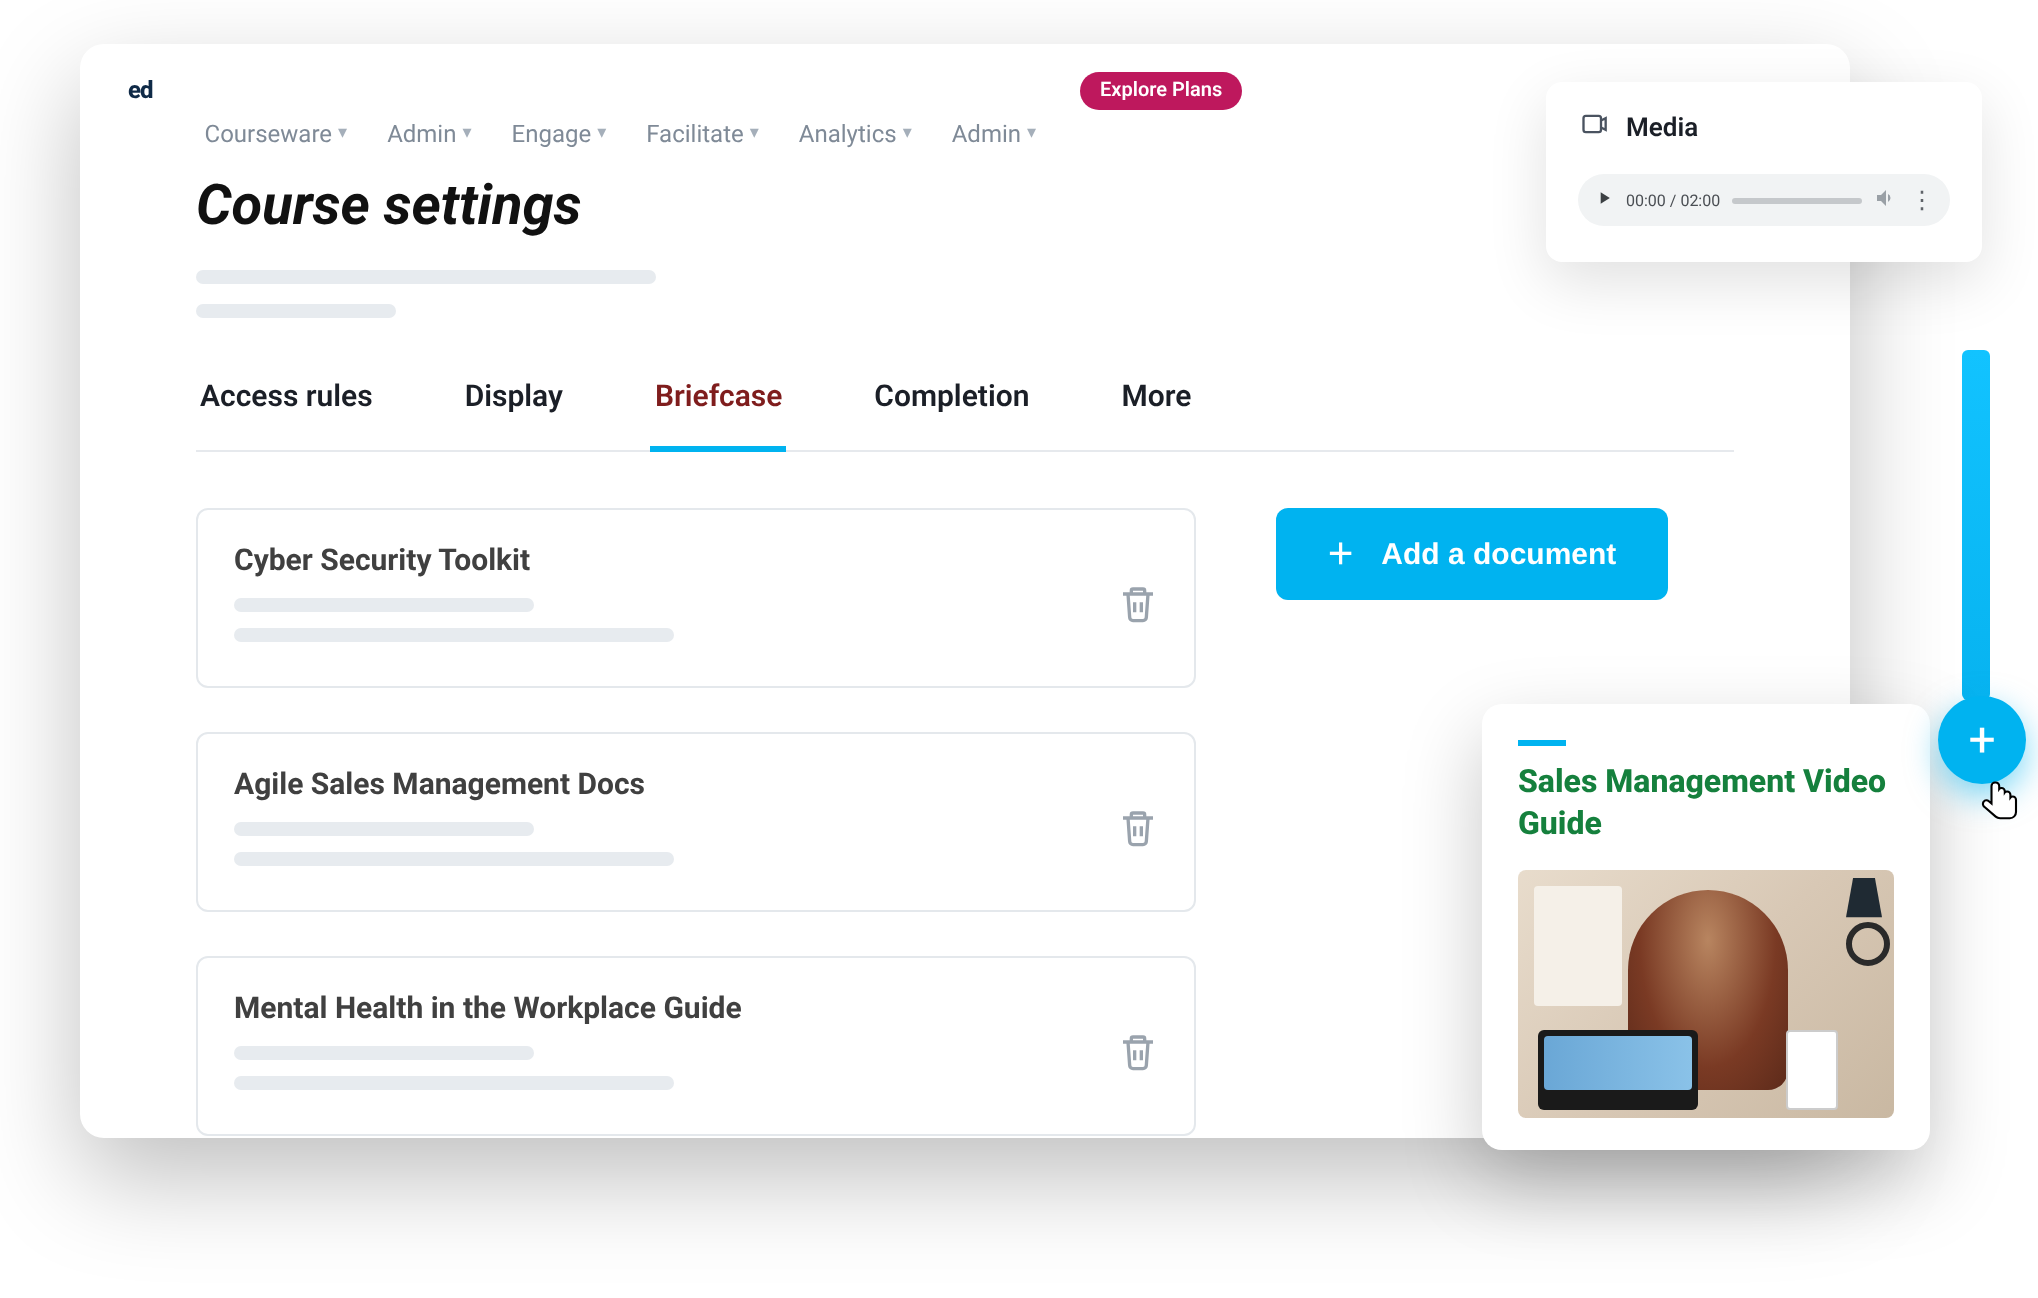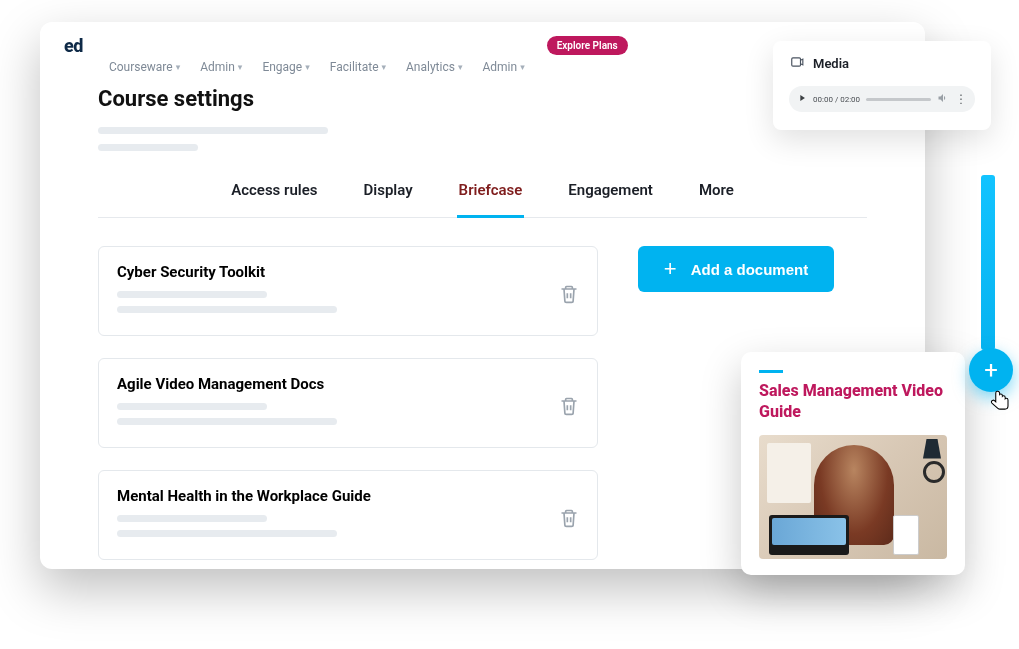--- a/index.html
+++ b/index.html
@@ -25,21 +25,21 @@
 
   .topbar {
     height: 46px;
     display: flex;
     align-items: center;
     padding: 0 24px;
     gap: 8px;
   }
   .logo {
     font-weight: 800;
-    font-size: 18px;
+    font-size: 12px;
     color: #0f2a47;
     margin-right: 12px;
     letter-spacing: -0.5px;
   }
   .nav-item {
     display: flex;
     align-items: center;
     gap: 3px;
     color: #7f8a97;
     font-size: 12px;
@@ -57,37 +57,37 @@
     font-size: 10px;
     font-weight: 600;
     padding: 4px 10px;
     border-radius: 10px;
     margin-left: 8px;
     cursor: pointer;
   }
 
   .page-body { padding: 18px 58px 0 58px; }
   .page-title {
-    font-size: 22px;
+    font-size: 28px;
     font-weight: 700;
     color: #111;
     margin-bottom: 16px;
+    font-style: italic;
   }
   .skel-line {
     height: 7px;
     background: #e7ebef;
     border-radius: 4px;
   }
 
   .tabs {
     display: flex;
     margin-top: 30px;
     border-bottom: 1px solid #e6e9ed;
     gap: 42px;
-    justify-content: center;
   }
   .tab {
     padding: 0 2px 16px 2px;
     font-size: 15px;
     font-weight: 600;
     color: #1b1f27;
     cursor: pointer;
   }
   .tab.active {
     color: #7f1d1d;
@@ -110,21 +110,21 @@
     border: 1px solid #e4e8ec;
     border-radius: 6px;
     padding: 16px 18px 14px 18px;
     display: flex;
     align-items: flex-start;
     justify-content: space-between;
   }
   .doc-title {
     font-size: 15px;
     font-weight: 700;
-    color: #000000;
+    color: #404040;
     margin-bottom: 10px;
   }
   .doc-skels .skel-line { margin-bottom: 8px; }
   .trash-icon {
     color: #9aa3ad;
     cursor: pointer;
     margin-top: 20px;
   }
   .trash-icon svg { width: 20px; height: 22px; }
 
@@ -212,21 +212,21 @@
   }
   .sales-card .accent {
     width: 24px;
     height: 3px;
     background: #00b3f0;
     margin-bottom: 8px;
   }
   .sales-title {
     font-size: 16px;
     font-weight: 800;
-    color: #be185d;
+    color: #15803d;
     line-height: 1.3;
     margin-bottom: 12px;
   }
   .sales-img {
     width: 100%;
     height: 124px;
     border-radius: 4px;
     background: linear-gradient(135deg, #e8dccc 0%, #d8c8b5 50%, #c9b8a2 100%);
     position: relative;
     overflow: hidden;
@@ -358,21 +358,21 @@
 
   <div class="page-body">
     <h1 class="page-title">Course settings</h1>
     <div class="skel-line" style="width:230px;margin-bottom:10px"></div>
     <div class="skel-line" style="width:100px"></div>
 
     <div class="tabs">
       <div class="tab">Access rules</div>
       <div class="tab">Display</div>
       <div class="tab active">Briefcase</div>
-      <div class="tab">Engagement</div>
+      <div class="tab">Completion</div>
       <div class="tab">More</div>
     </div>
 
     <div class="content-row">
       <div class="doc-list">
 
         <div class="doc-card">
           <div>
             <div class="doc-title">Cyber Security Toolkit</div>
             <div class="doc-skels">
@@ -382,21 +382,21 @@
           </div>
           <span class="trash-icon">
             <svg viewBox="0 0 24 24" fill="none" stroke="currentColor" stroke-width="2">
                 <path d="M3 6h18M8 6V4a1 1 0 011-1h6a1 1 0 011 1v2M6 6l1 14a2 2 0 002 2h6a2 2 0 002-2l1-14M10 11v6M14 11v6"></path>
               </svg>
           </span>
         </div>
 
         <div class="doc-card">
           <div>
-            <div class="doc-title">Agile Video Management Docs</div>
+            <div class="doc-title">Agile Sales Management Docs</div>
             <div class="doc-skels">
               <div class="skel-line" style="width:150px"></div>
               <div class="skel-line" style="width:220px"></div>
             </div>
           </div>
           <span class="trash-icon">
             <svg viewBox="0 0 24 24" fill="none" stroke="currentColor" stroke-width="2">
                 <path d="M3 6h18M8 6V4a1 1 0 011-1h6a1 1 0 011 1v2M6 6l1 14a2 2 0 002 2h6a2 2 0 002-2l1-14M10 11v6M14 11v6"></path>
               </svg>
           </span>

